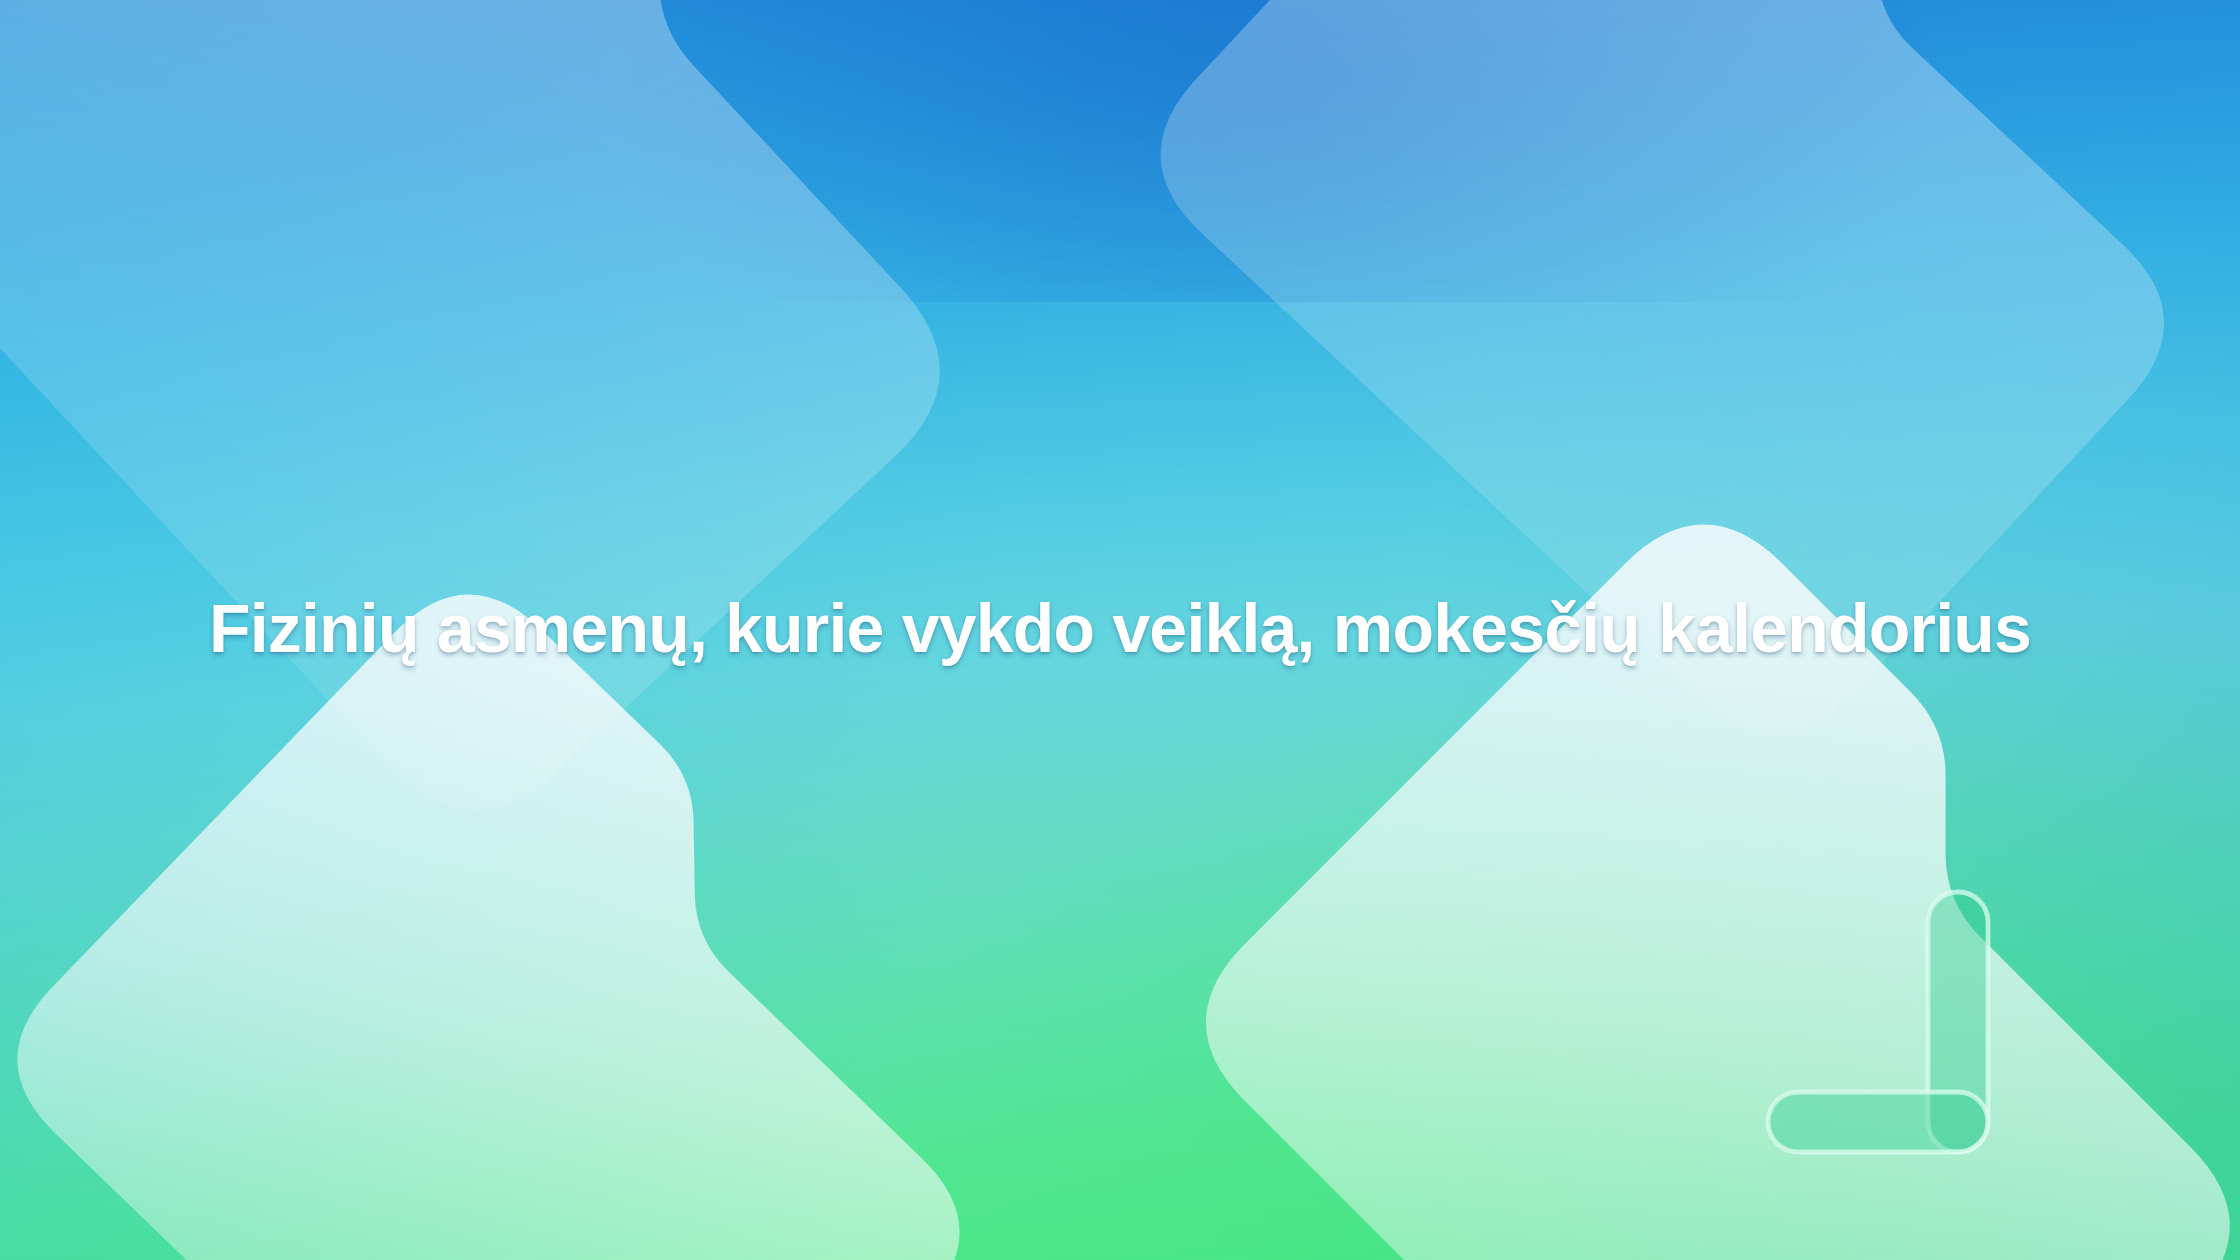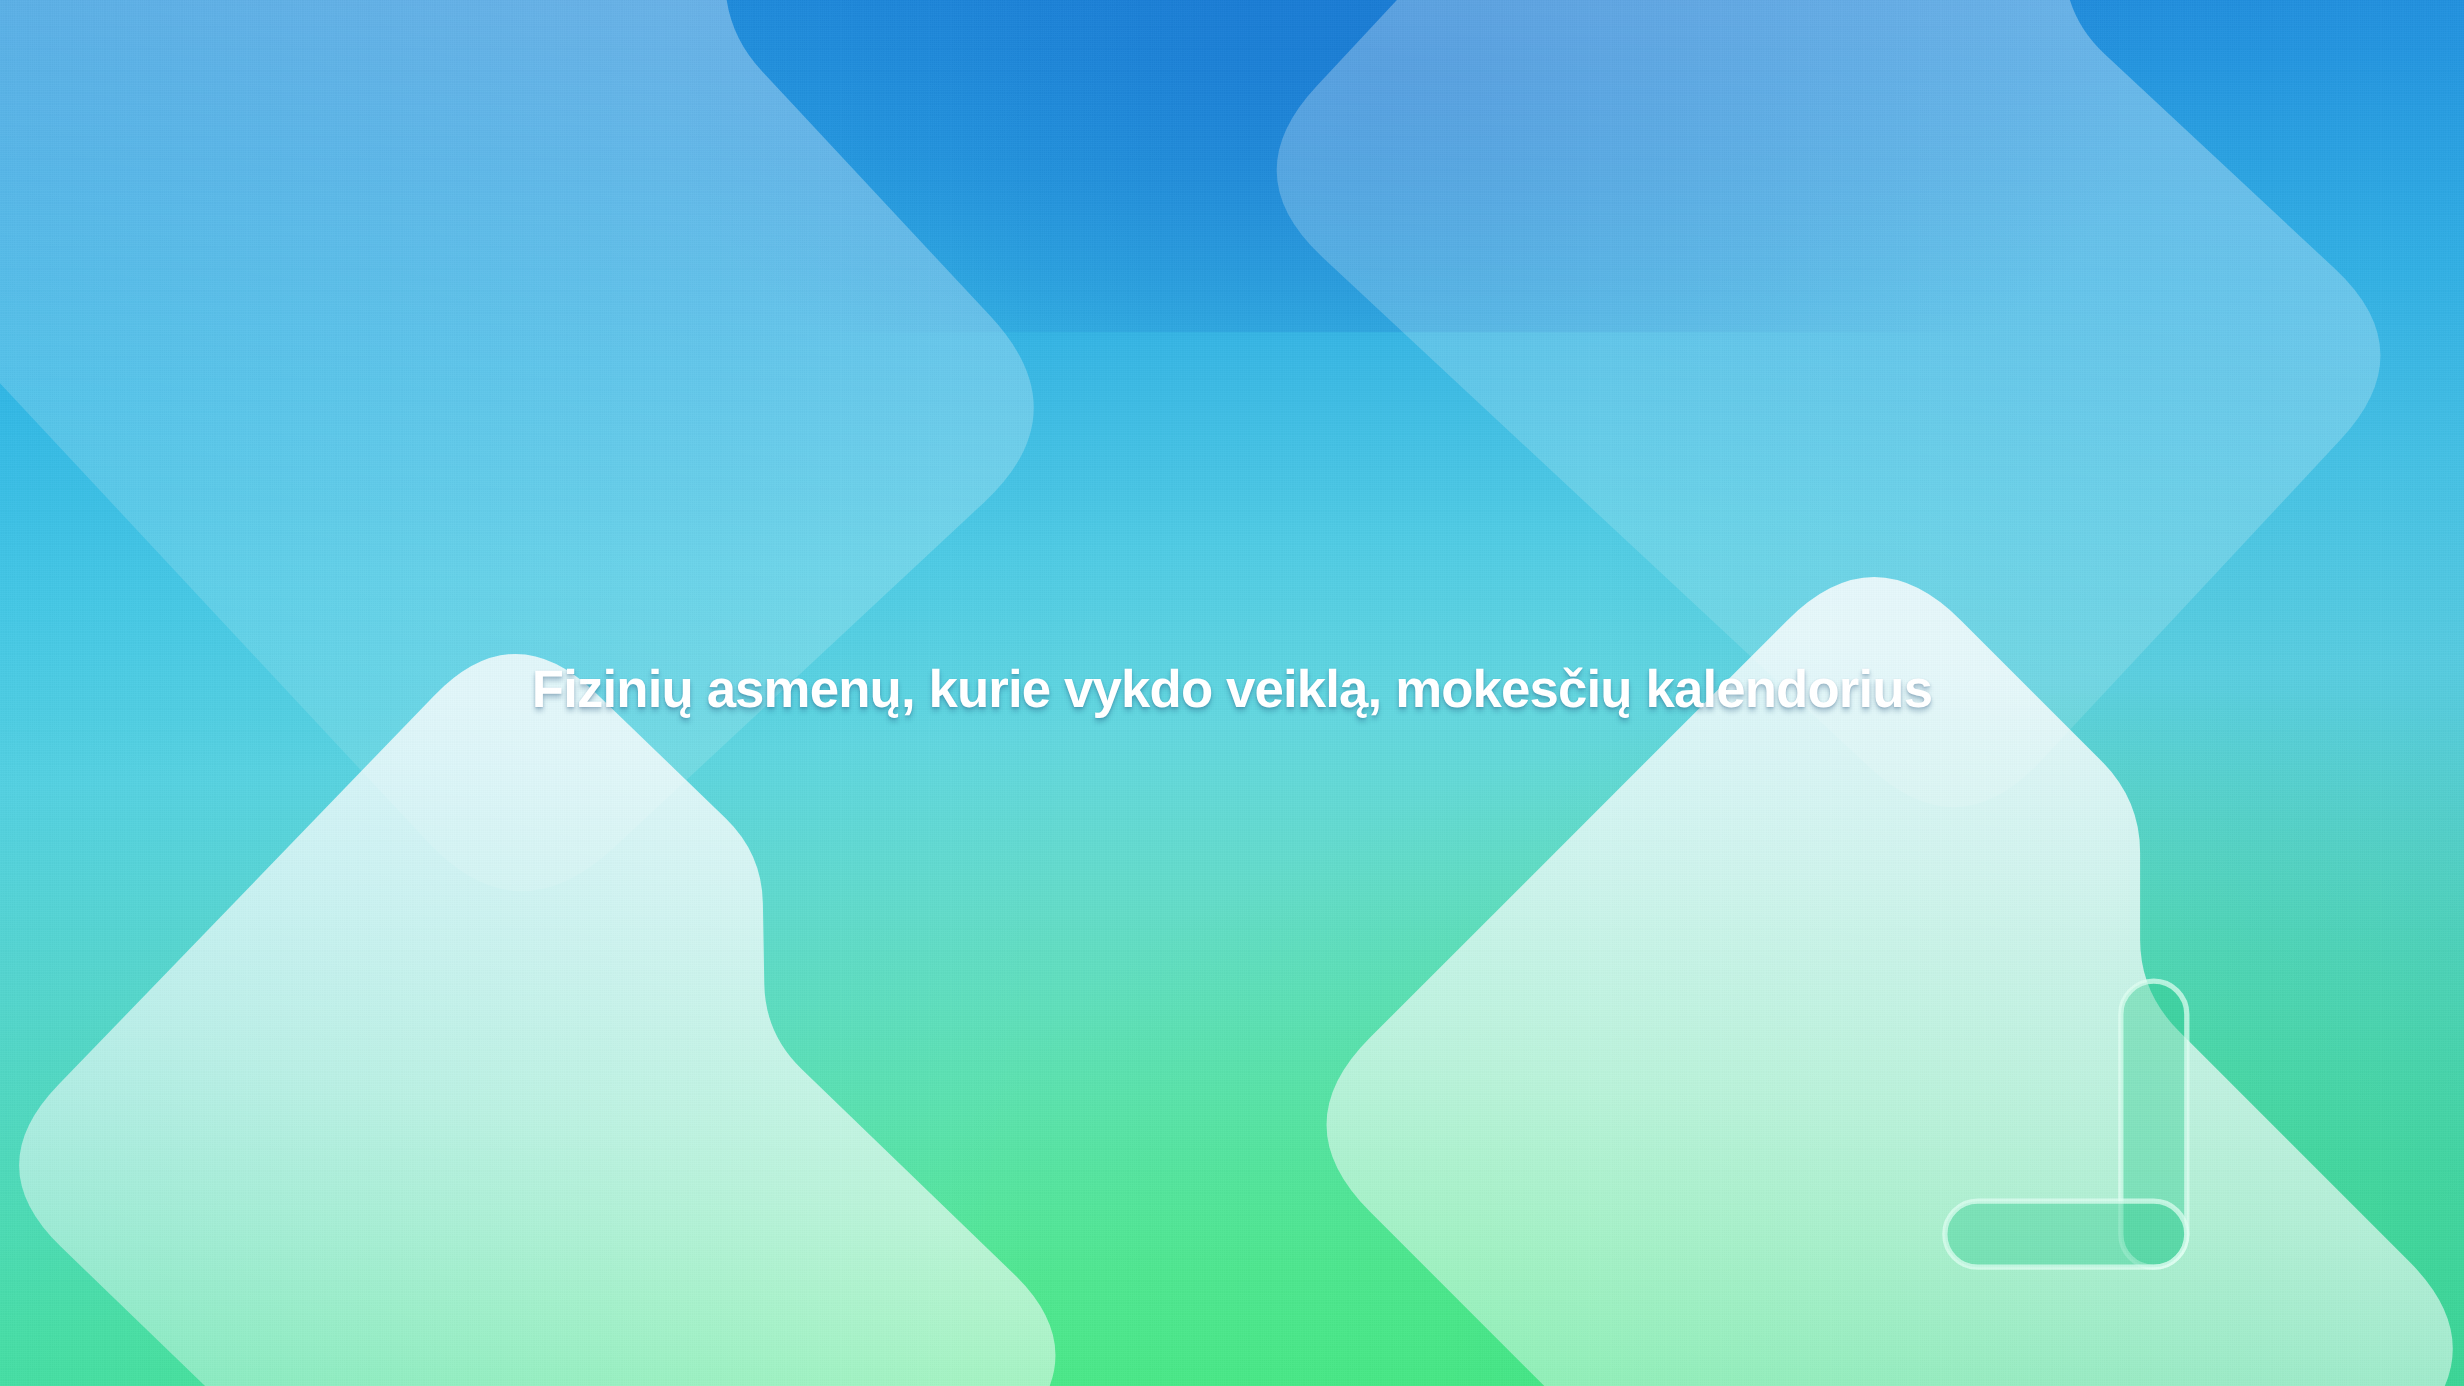--- a/index.html
+++ b/index.html
@@ -92,21 +92,21 @@
     height: 1260px;
     display: flex;
     align-items: center;
     justify-content: center;
   }
   .title {
     margin: 0;
     color: #ffffff;
     font-family: "Liberation Sans", sans-serif;
     font-weight: bold;
-    font-size: 48px;
+    font-size: 68px;
     letter-spacing: -0.8px;
     line-height: 1.1;
     white-space: nowrap;
     text-shadow:
       0 3px 5px rgba(20,70,110,0.28),
       0 1px 2px rgba(20,70,110,0.22);
     transform: translateY(-2px);
   }
 </style>
 </head>

